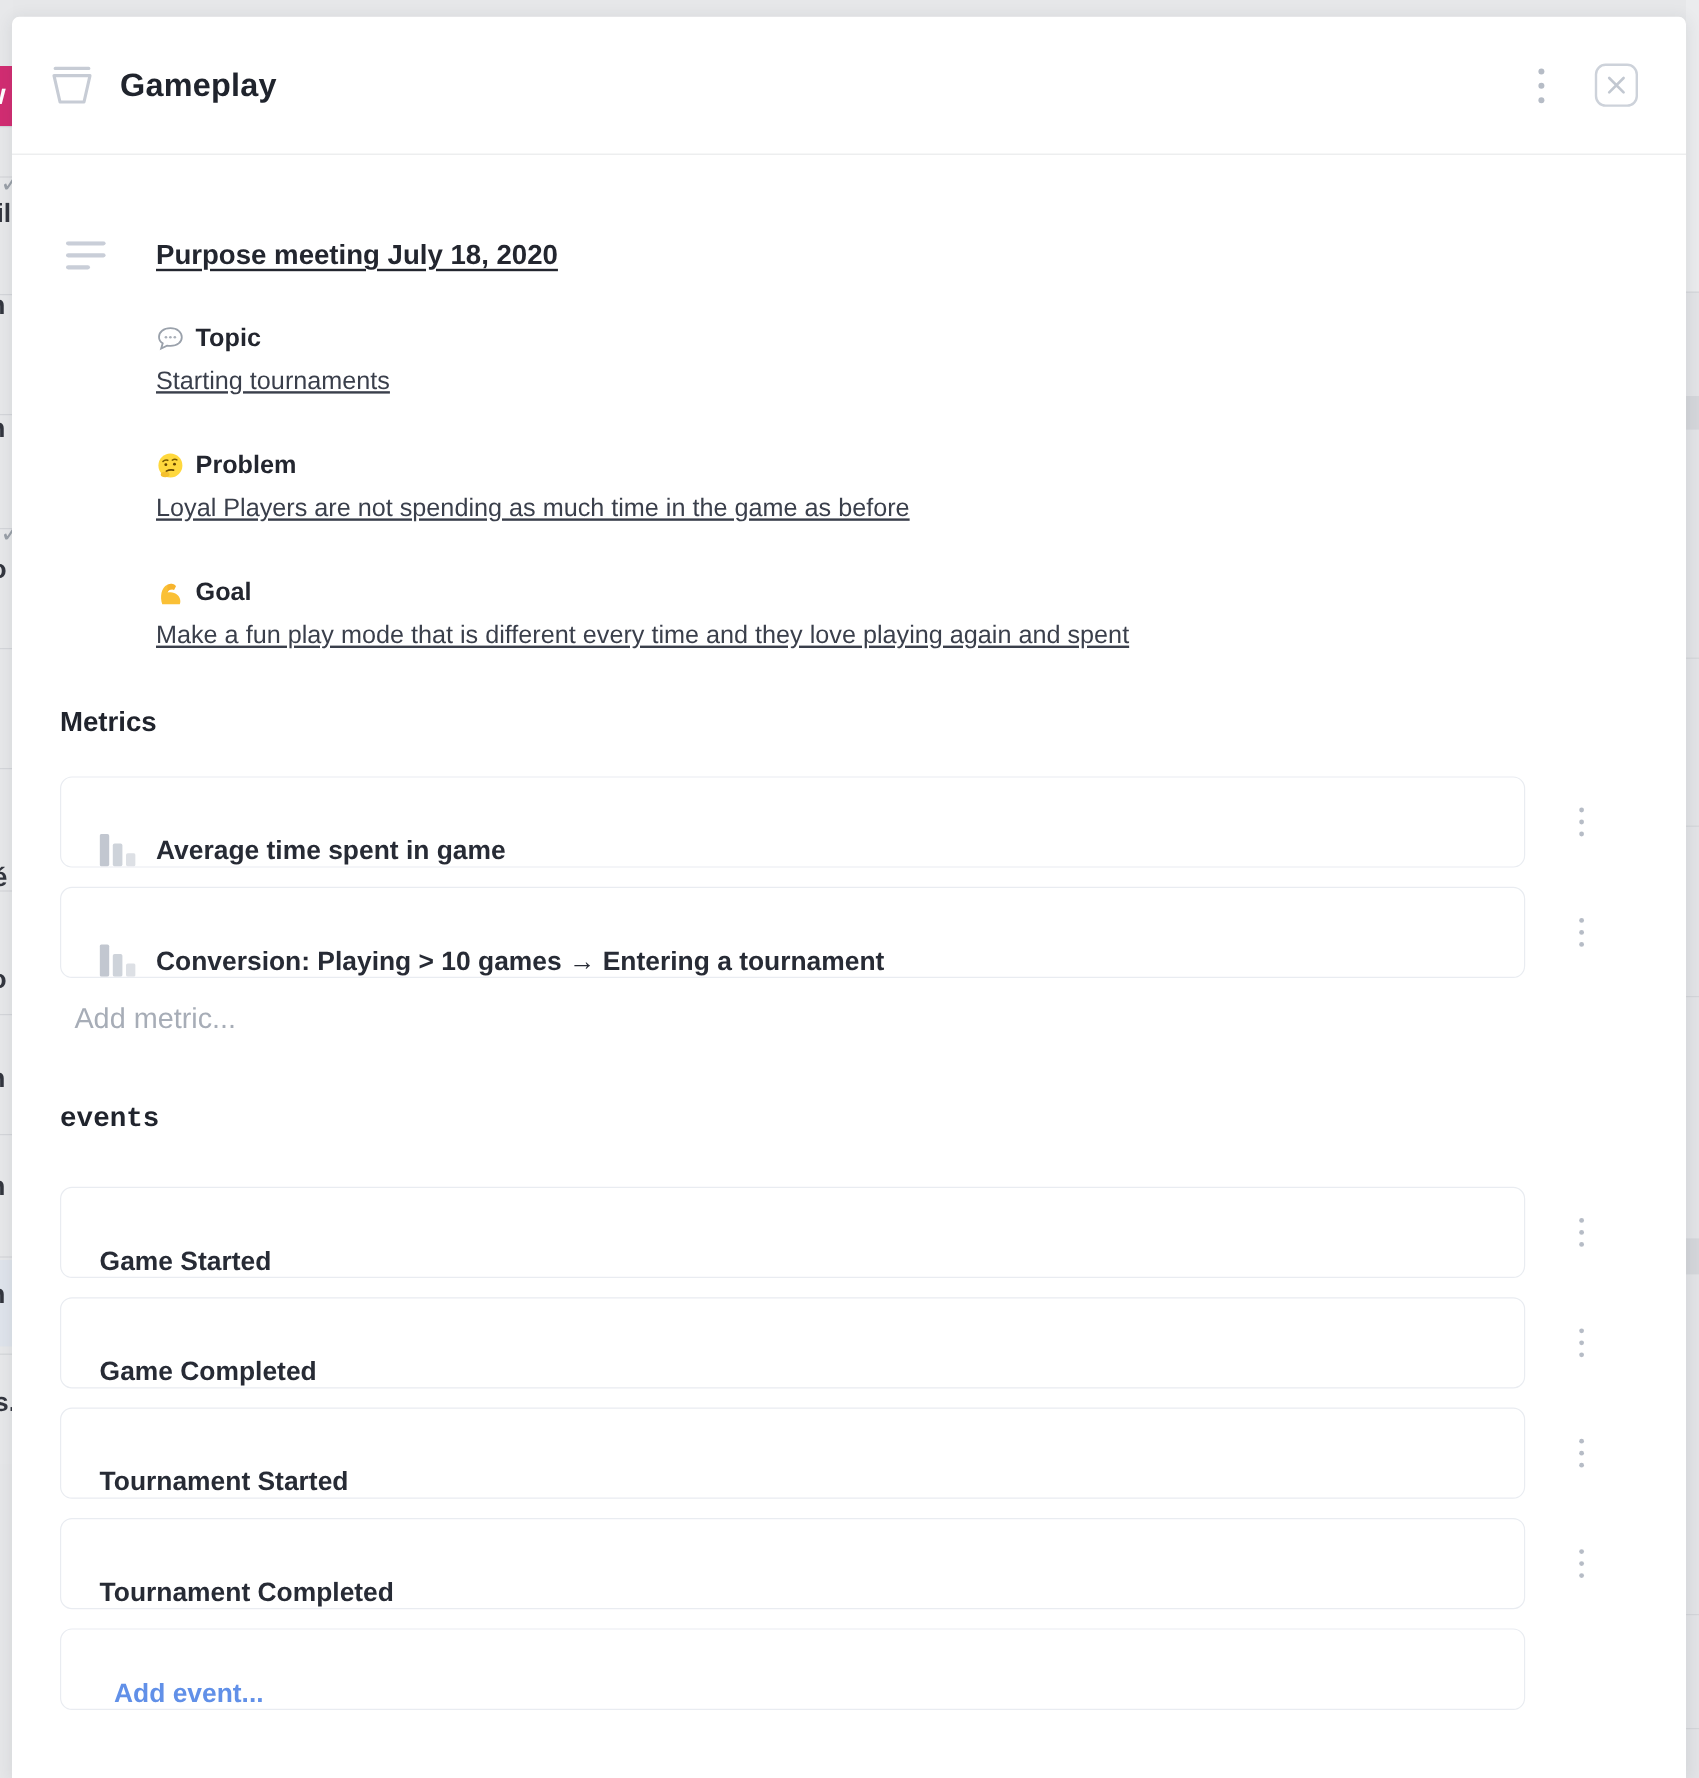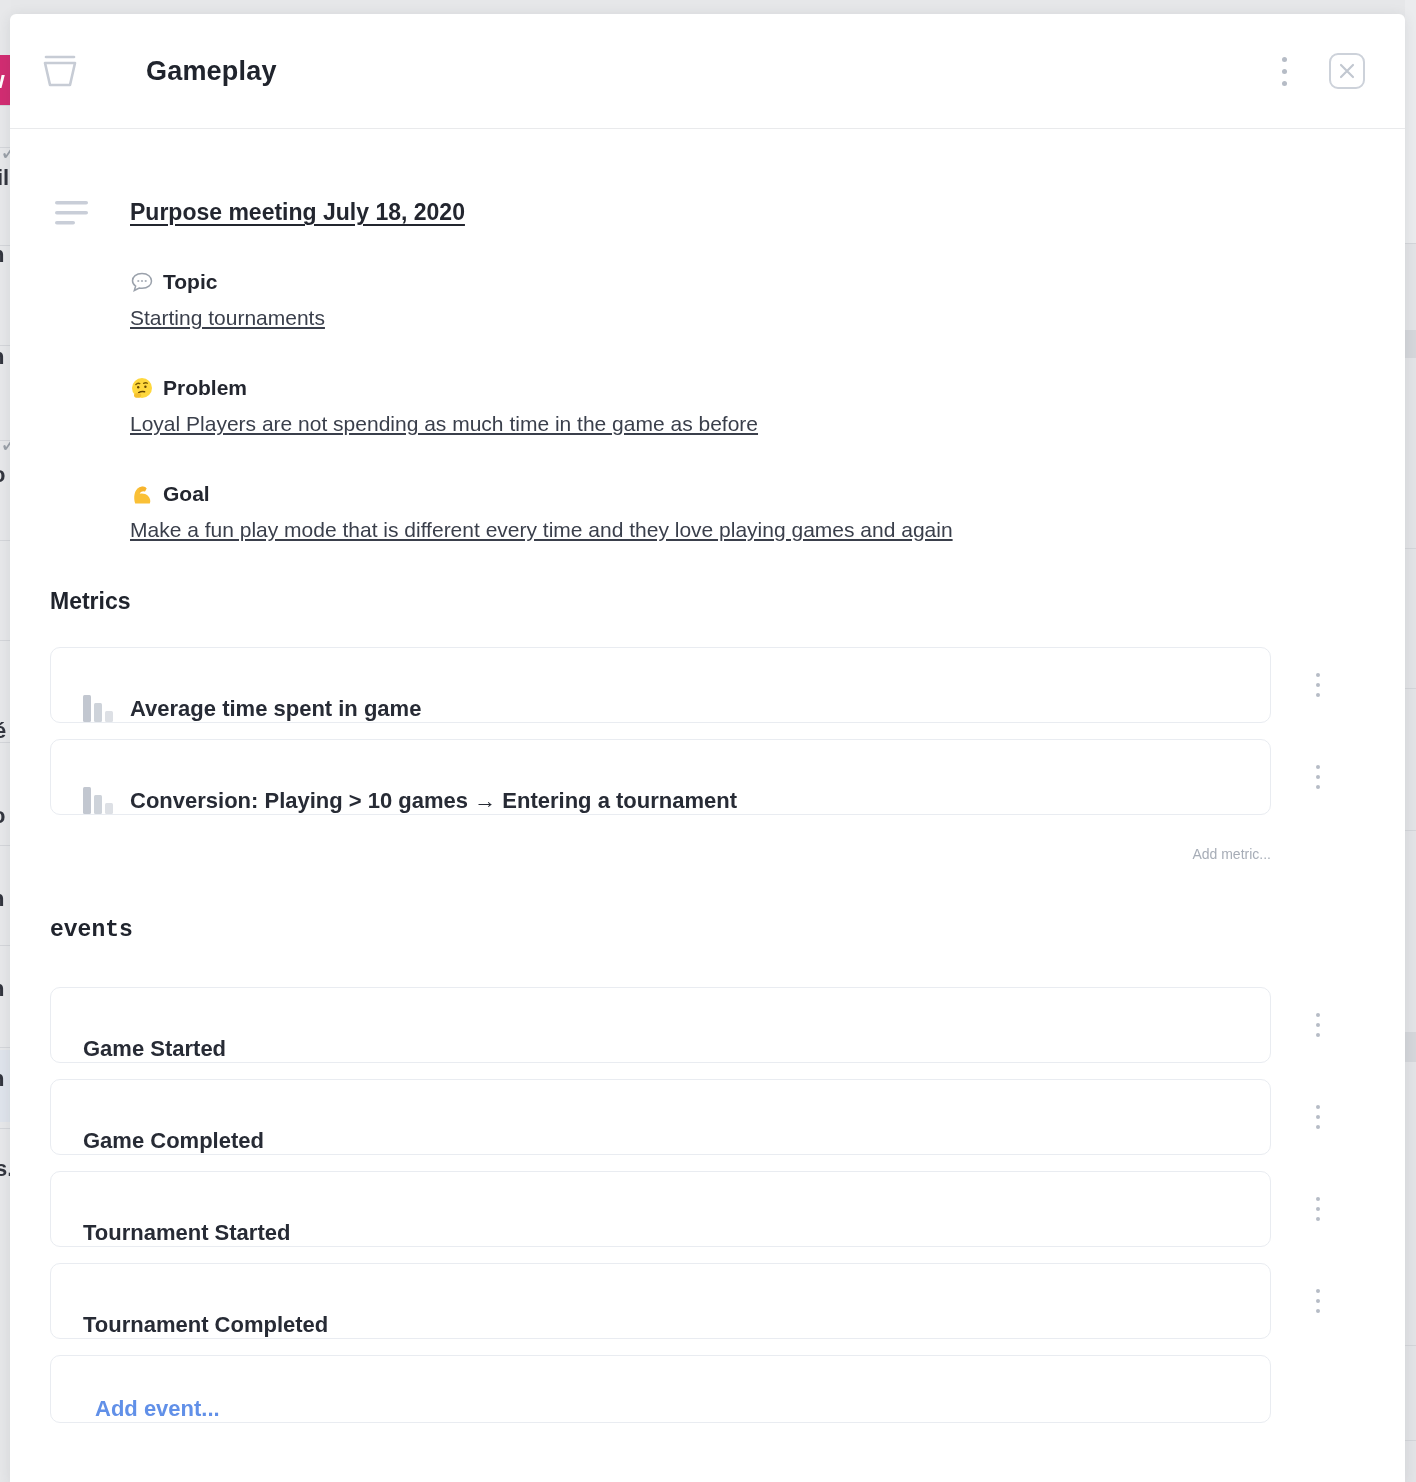--- a/index.html
+++ b/index.html
@@ -41,21 +41,21 @@
     overflow:hidden;
   }
 
   
   .modal-header {
     height:115px; display:flex; align-items:center;
     padding:0 40px 0 32px;
     border-bottom:1px solid #e9eaec;
   }
   .cat-icon { width:36px; height:34px; margin-right:22px; flex:0 0 auto; }
-  .modal-title { font-size:27px; font-weight:bold; color:#20242d; letter-spacing:0.2px;margin-left:46px; }
+  .modal-title { font-size:27px; font-weight:bold; color:#20242d; letter-spacing:0.2px; }
   .header-spacer { flex:1; }
   .kebab { display:flex; flex-direction:column; align-items:center; gap:6px; cursor:pointer; }
   .kebab i { width:4px; height:4px; border-radius:50%; background:#b6bcc6; }
   .kebab.large { gap:7px; margin-right:42px; }
   .kebab.large i { width:5px; height:5px; }
   .close-btn {
     width:36px; height:36px; border:2px solid #cdd2da; border-radius:9px;
     display:grid; place-items:center; background:#ffffff; cursor:pointer;
   }
 
@@ -82,21 +82,21 @@
   .card {
     height:76px; border:1px solid #e9ecf1; border-radius:10px; background:#ffffff;
     display:flex; align-items:flex-end; padding:0 32px; cursor:pointer;
   }
   .card-label { font-size:22px; font-weight:bold; color:#272b35; }
   .bar-icon { width:30px; height:28px; margin-right:17px; flex:0 0 auto; }
   .card-kebab { position:absolute; right:-49px; top:50%; transform:translateY(-50%); }
   .card-kebab i { width:4px; height:4px; }
 
   .add-metric {
-    margin:31px 0 0 12px; font-size:14px; color:#a7adb7; cursor:text;text-align:right;
+    margin:21px 0 0 12px; font-size:24px; color:#a7adb7; cursor:text;
   }
   .add-event-card { height:68px; margin-bottom:0; }
   .add-event-label { font-size:22px; font-weight:bold; color:#6190e8;margin-left:12px; }
 </style>
 </head>
 <body>
 
 <div class="bg-strip-left">
   <div class="bg-line" style="top:105px"></div>
   <div class="bg-line" style="top:147px"></div>
@@ -206,21 +206,21 @@
       </div>
 
       <div class="desc-group">
         <div class="desc-label">
           <svg class="emoji" viewBox="0 0 24 24">
             <path d="M5.2 21.5 C3.2 15.5 4.2 7.5 9.5 5.2 C12.6 3.8 15.6 4.4 16.6 6.6 L15 9.6 C12.4 8.6 10.2 9.6 9.7 11.8 C12.6 11.2 15.8 11.8 17.9 13.8 C20.4 16.2 20.8 19.4 19.8 21.5 Z" fill="#fac036"></path>
             <path d="M9.5 5.2 C12.6 3.8 15.6 4.4 16.6 6.6 L15 9.6 C12.4 8.6 10.2 9.6 9.7 11.8" fill="#f5a623" opacity="0.45"></path>
           </svg>
           <span>Goal</span>
         </div>
-        <div class="desc-text">Make a fun play mode that is different every time and they love playing games and again</div>
+        <div class="desc-text">Make a fun play mode that is different every time and they love playing again and spent</div>
       </div>
     </div>
 
     <div class="section-heading metrics-heading">Metrics</div>
 
     <div class="card-row">
       <div class="card">
         <svg class="bar-icon" viewBox="0 0 30 28">
           <rect x="0" y="1" width="8" height="27" rx="1.5" fill="#c2c7d0"></rect>
           <rect x="11" y="9" width="8" height="19" rx="1.5" fill="#ced3da"></rect>

